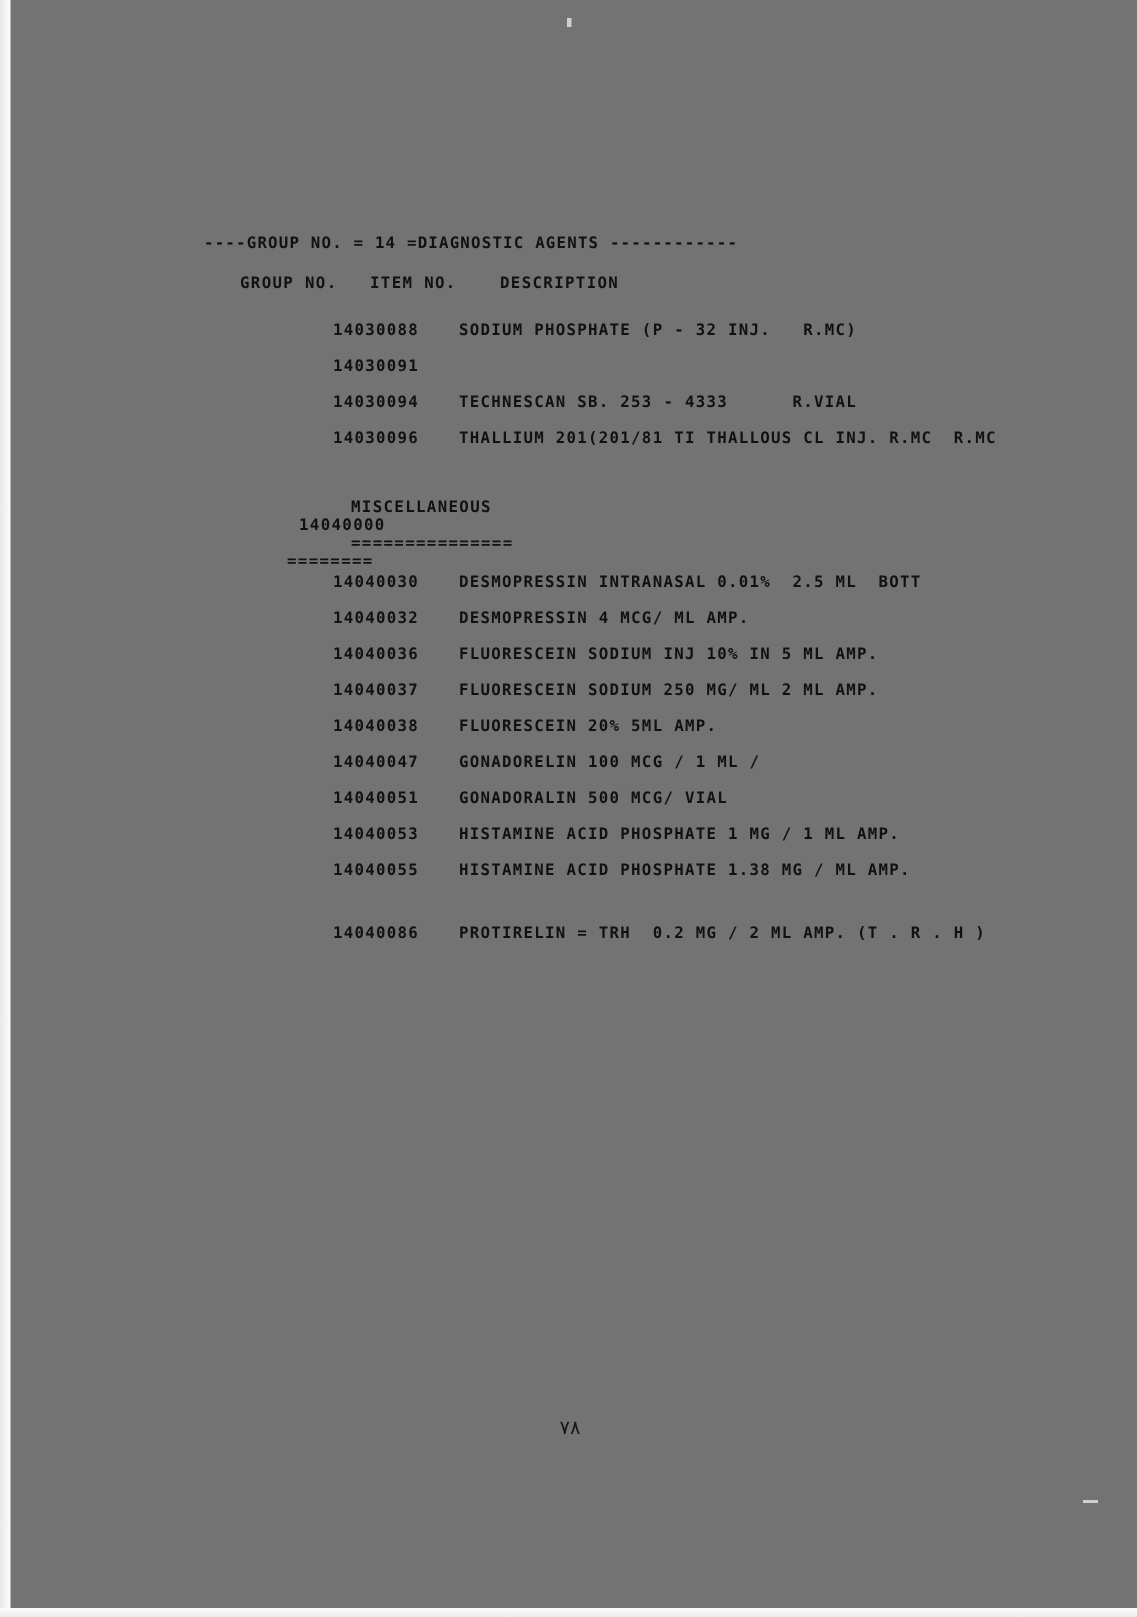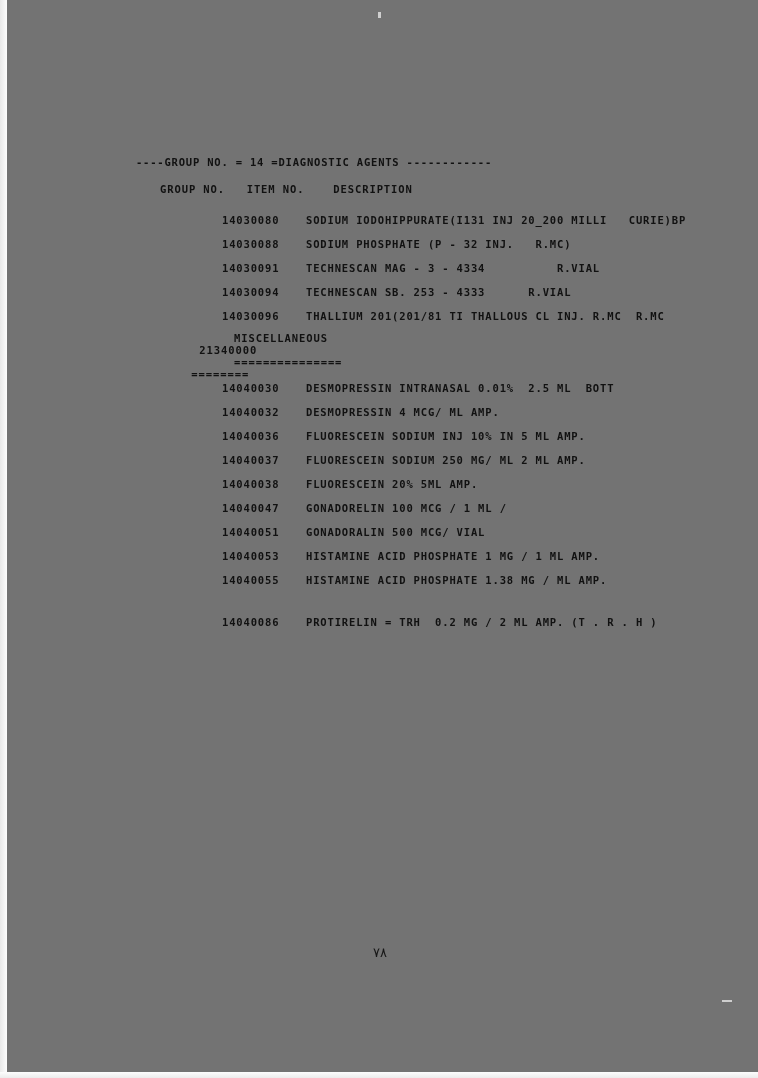--- a/index.html
+++ b/index.html
@@ -150,43 +150,38 @@
   <div class="speck" style="left:722px;top:1000px;width:10px;height:2px;"></div>
 
   <div class="doc">
 
     <div class="group-header">----GROUP NO. = 14 =DIAGNOSTIC AGENTS ------------</div>
 
     <div class="col-header">GROUP NO.   ITEM NO.    DESCRIPTION</div>
 
     <div class="rows">
       <div class="row">
-        <span class="item-no">14030080</span>
-        <span class="desc">SODIUM IODOHIPPURATE(I131 INJ 20_200 MILLI   CURIE)BP</span>
-      </div>
-      <div class="row">
         <span class="item-no">14030088</span>
         <span class="desc">SODIUM PHOSPHATE (P - 32 INJ.   R.MC)</span>
       </div>
       <div class="row">
         <span class="item-no">14030091</span>
-        <span class="desc">TECHNESCAN MAG - 3 - 4334          R.VIAL</span>
       </div>
       <div class="row">
         <span class="item-no">14030094</span>
         <span class="desc">TECHNESCAN SB. 253 - 4333      R.VIAL</span>
       </div>
       <div class="row">
         <span class="item-no">14030096</span>
         <span class="desc">THALLIUM 201(201/81 TI THALLOUS CL INJ. R.MC  R.MC</span>
       </div>
     </div>
 
     <div class="subgroup">
-      <span>21340000</span>
+      <span>14040000</span>
       <span class="label">MISCELLANEOUS</span>
     </div>
     <div class="subgroup-rule">
       <span>========</span>
       <span class="rule2">===============</span>
     </div>
 
     <div class="rows2">
       <div class="row">
         <span class="item-no">14040030</span>

